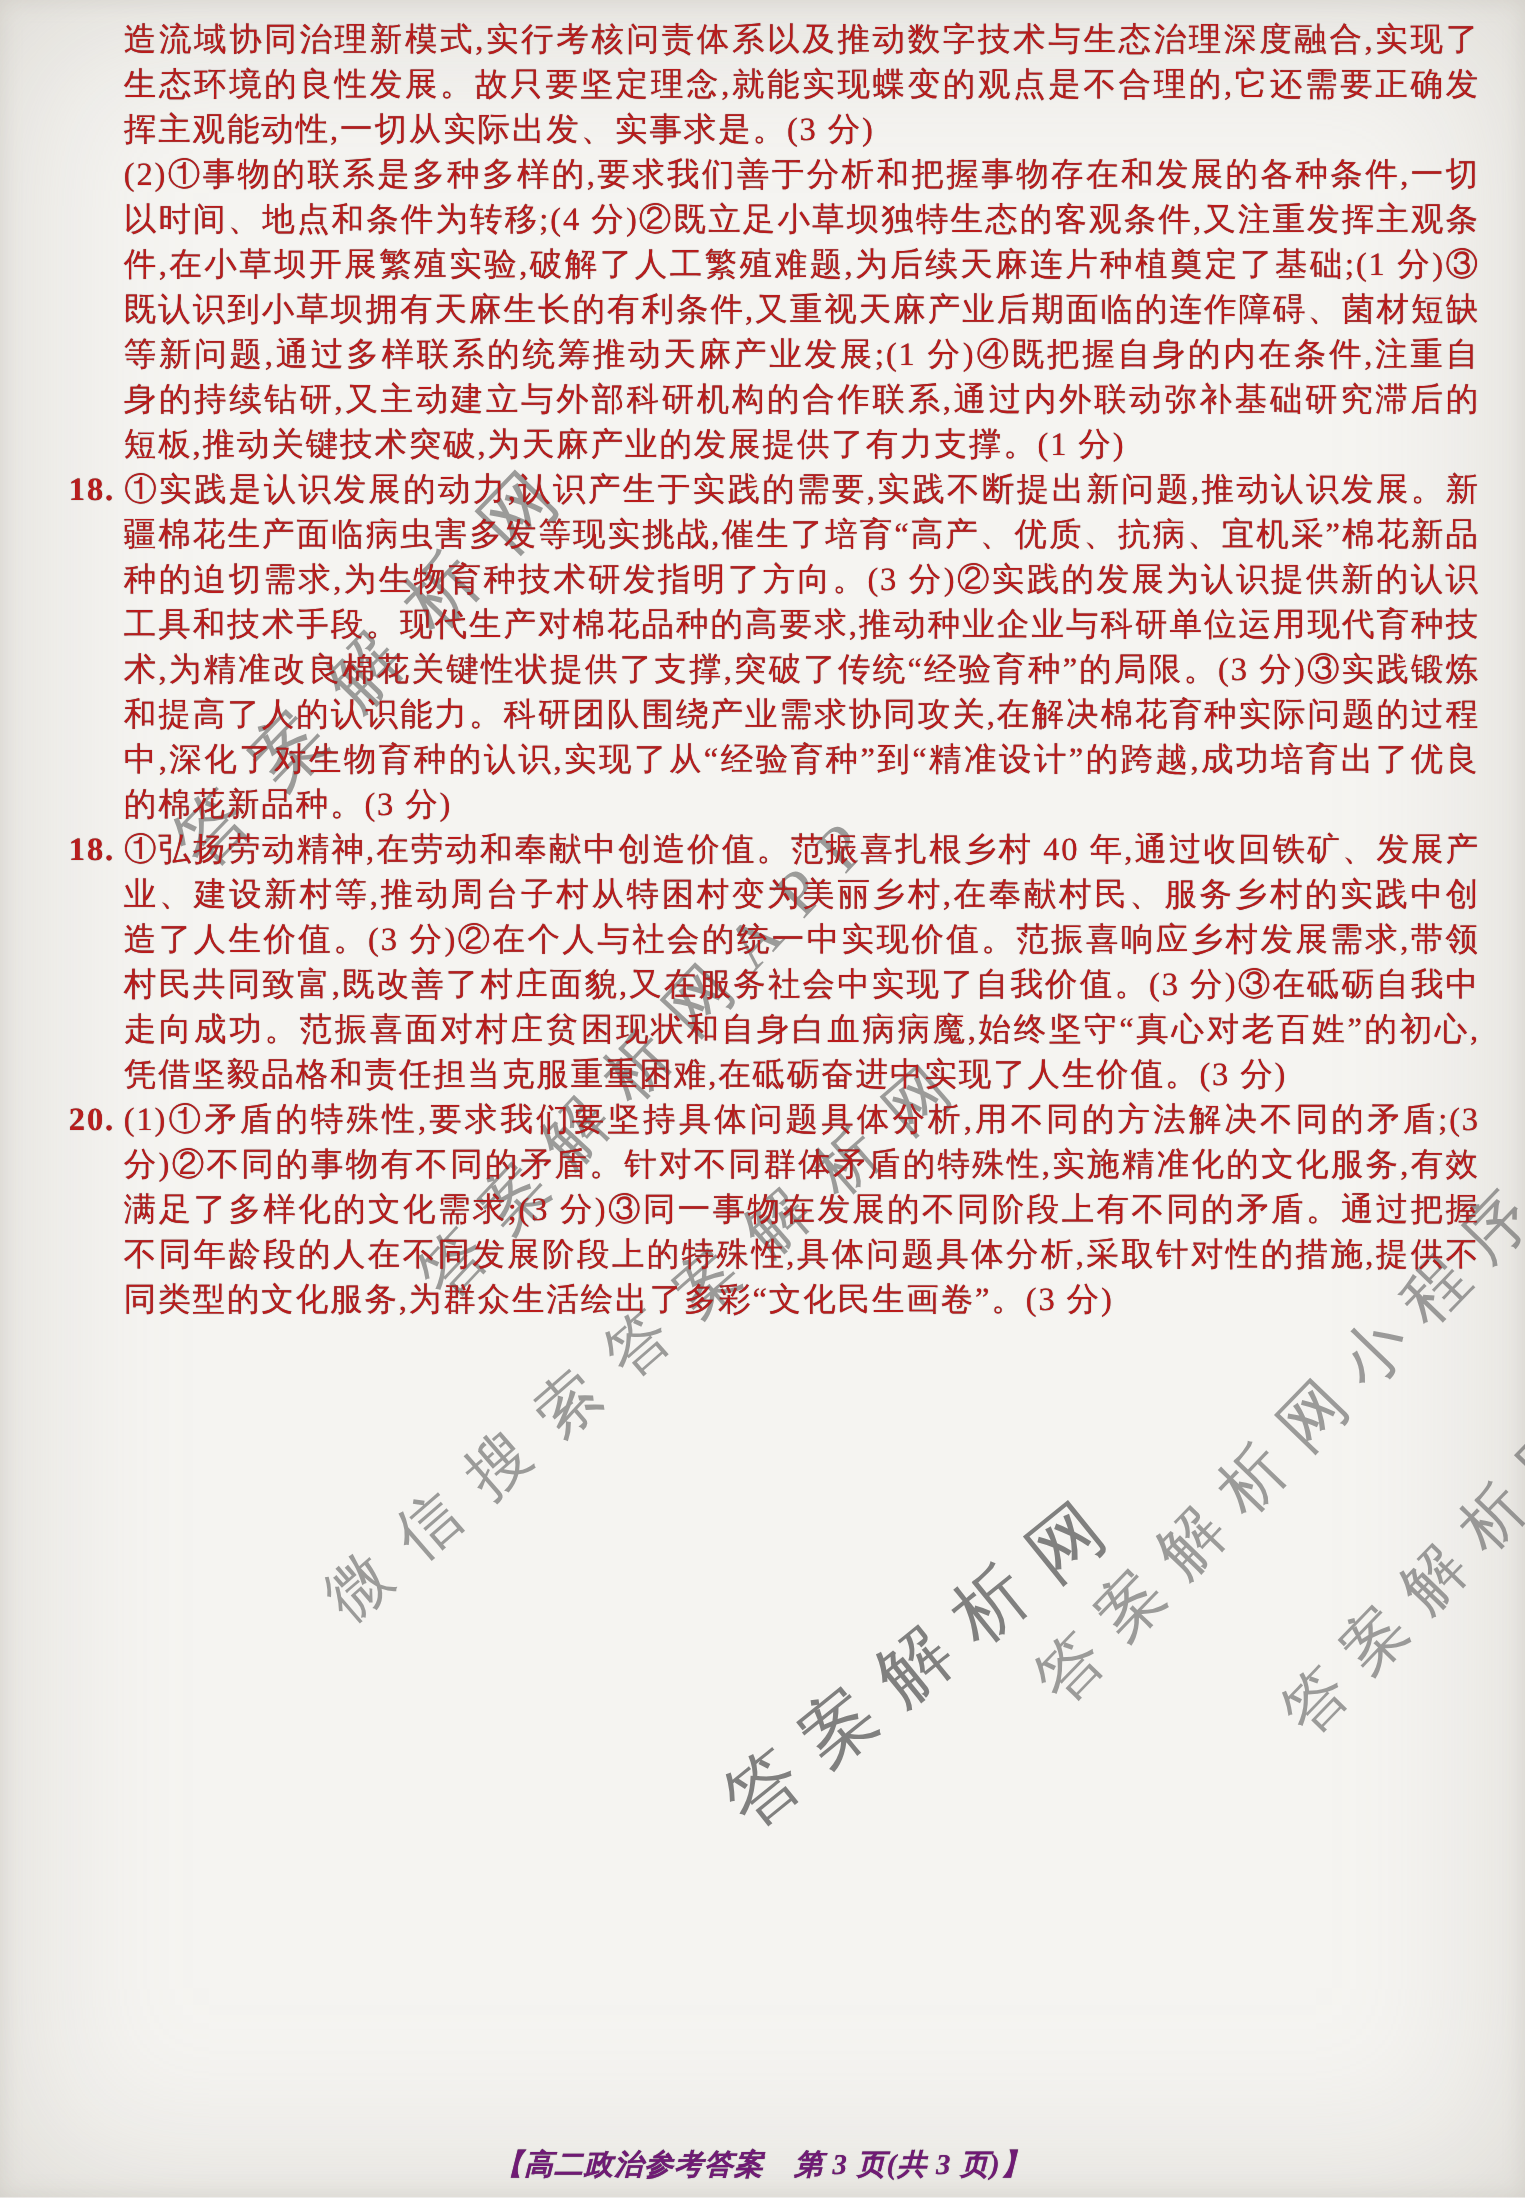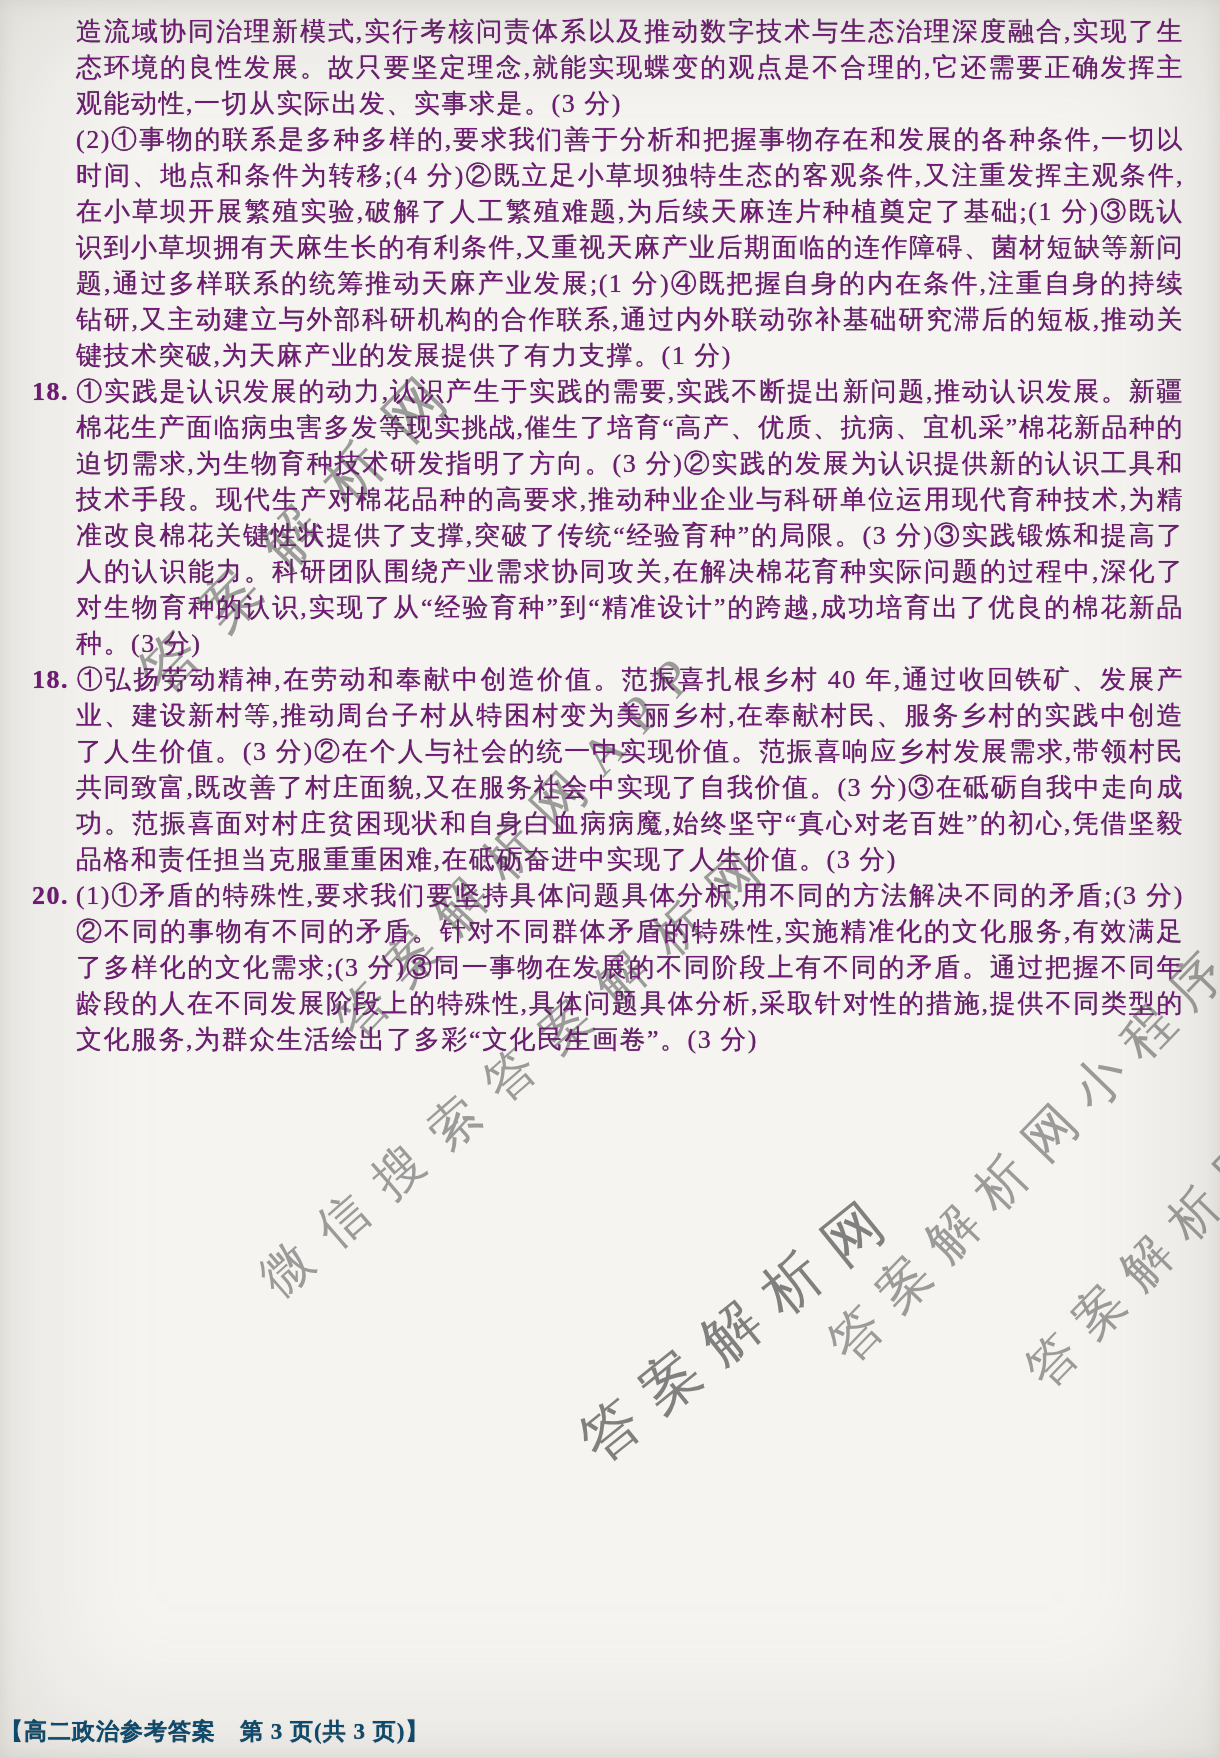--- a/index.html
+++ b/index.html
@@ -6,22 +6,22 @@
   .page{
     position:relative;
     width:1220px;height:1758px;
     background:#f5f4f1;
     box-shadow:inset 0 0 140px rgba(175,170,160,0.38), inset 0 0 18px rgba(160,155,145,0.25);
     overflow:hidden;
     font-family:"Liberation Serif","DejaVu Serif",serif;
   }
   .content{
     position:absolute;
-    left:76px;right:36px;top:14px;
-    color:#701a75;
+    left:99px;right:36px;top:14px;
+    color:#b91c1c;
     font-size:26px;
     line-height:36px;
     letter-spacing:1.5px;
     text-align:justify;
     word-break:break-all;
     text-shadow:0 0 0.7px rgba(45,45,45,0.85);
   }
   .content p{margin:0;padding:0;}
   .item{text-indent:-44px;}
   .num{display:inline-block;width:44px;text-indent:0;font-weight:bold;}
@@ -34,25 +34,26 @@
     pointer-events:none;
   }
   .wm-a{left:150px;top:645px;font-size:58px;letter-spacing:30px;transform:rotate(-46deg);}
   .wm-b{left:345px;top:995px;font-size:52px;letter-spacing:20px;transform:rotate(-47deg);}
   .wm-c{left:268px;top:1252px;font-size:50px;letter-spacing:24px;transform:rotate(-41deg);}
   .wm-d{left:838px;top:1318px;font-size:52px;letter-spacing:18px;transform:rotate(-46deg);}
   .wm-e{left:588px;top:1410px;font-size:58px;letter-spacing:20px;transform:rotate(-39deg);color:rgba(72,72,72,0.68);}
   .wm-f{left:1035px;top:1345px;font-size:50px;letter-spacing:18px;transform:rotate(-46deg);}
   .footer{
     position:absolute;left:0;right:0;top:1716px;
-    text-align:left;
+    text-align:center;
     font-size:23px;font-weight:bold;
     letter-spacing:1px;
-    color:#0c4a6e;
+    color:#701a75;
     text-shadow:0 0 0.7px rgba(45,45,45,0.8);
+    font-style:italic;
   }
 </style>
 </head>
 <body>
 
 <div class="page">
 
   <div>
     <span class="wm wm-a">答案解析网</span>
     <span class="wm wm-b">答案解析网APP</span>

